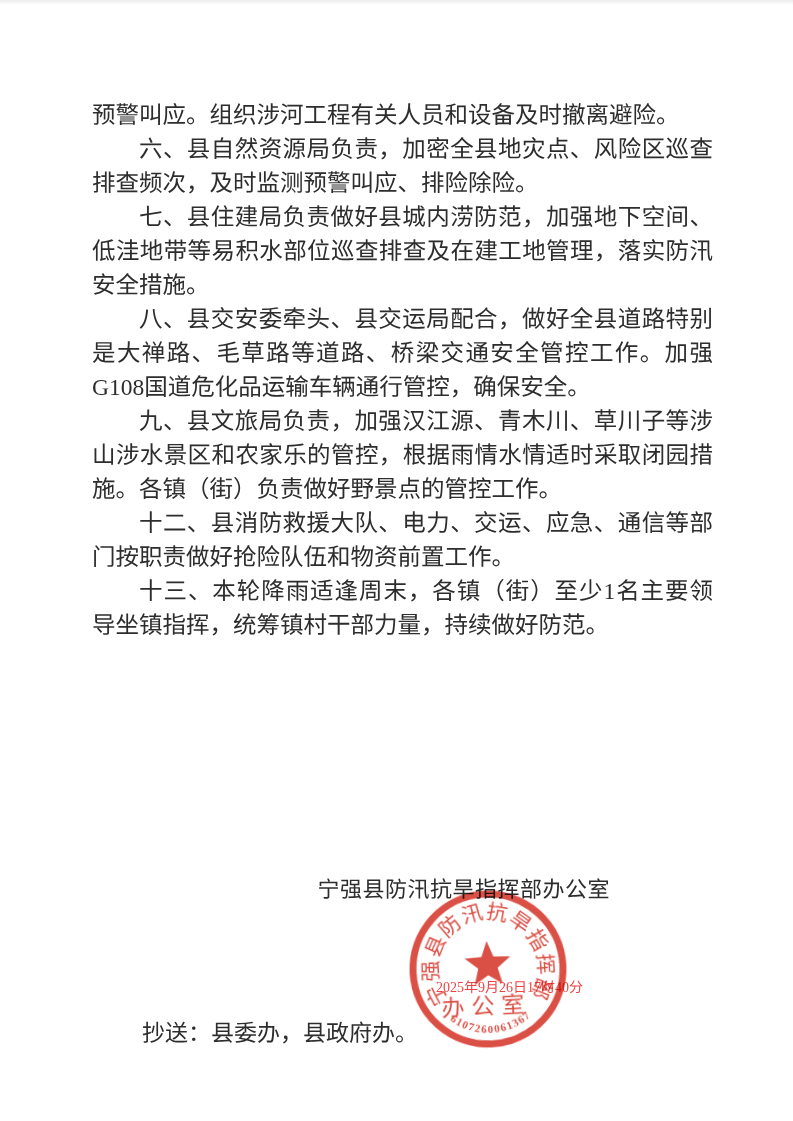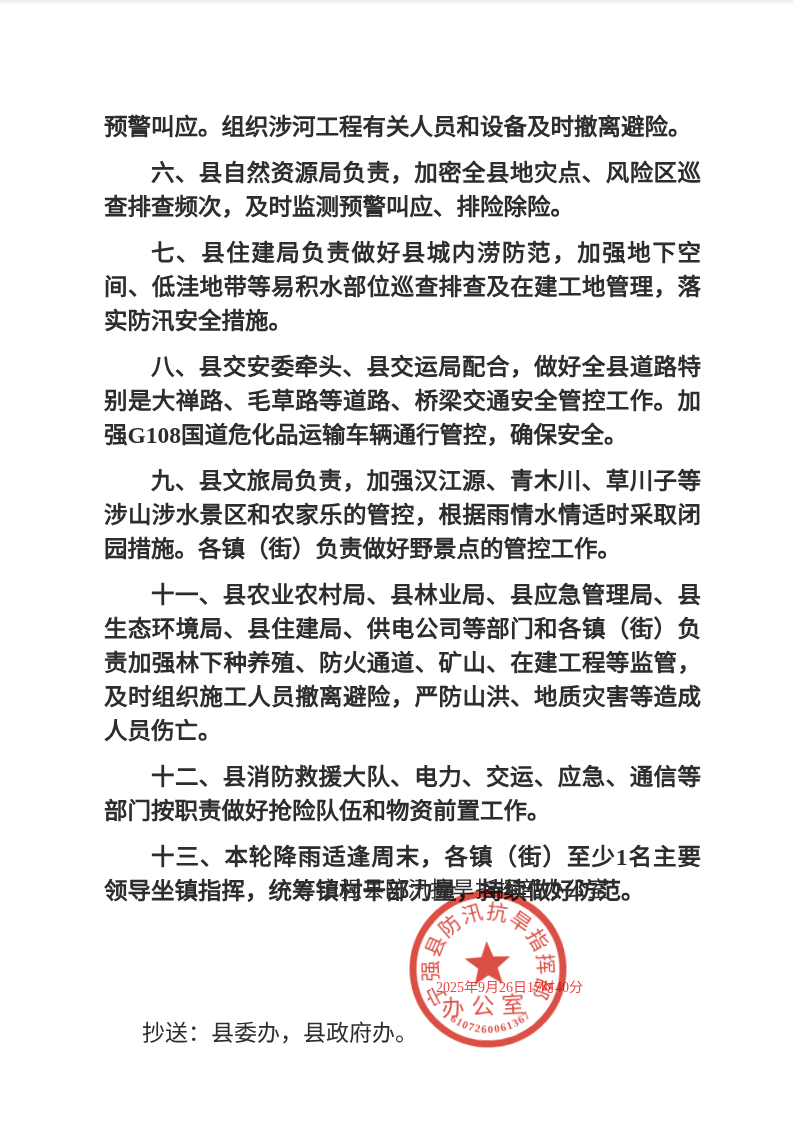--- a/index.html
+++ b/index.html
@@ -27,23 +27,22 @@
     left: 92px;
     top: 98px;
     width: 621px;
     font-size: 23.5px;
     line-height: 34px;
     color: #2d2d2d;
     text-align: justify;
     text-justify: inter-character;
   }
   .content p {
-    margin: 12px;
+    margin: 0;
     text-indent: 2em;
-    font-weight: bold;
   }
   .content p.noindent {
     text-indent: 0;
   }
   .sig-org {
     position: absolute;
     top: 871px;
     right: 183px;
     font-size: 22px;
     color: #2d2d2d;
@@ -87,21 +86,20 @@
 <div class="page">
 
   <div class="scan-edge-top"></div>
 
   <div class="content">
     <p class="noindent">预警叫应。组织涉河工程有关人员和设备及时撤离避险。</p>
     <p>六、县自然资源局负责，加密全县地灾点、风险区巡查排查频次，及时监测预警叫应、排险除险。</p>
     <p>七、县住建局负责做好县城内涝防范，加强地下空间、低洼地带等易积水部位巡查排查及在建工地管理，落实防汛安全措施。</p>
     <p>八、县交安委牵头、县交运局配合，做好全县道路特别是大禅路、毛草路等道路、桥梁交通安全管控工作。加强G108国道危化品运输车辆通行管控，确保安全。</p>
     <p>九、县文旅局负责，加强汉江源、青木川、草川子等涉山涉水景区和农家乐的管控，根据雨情水情适时采取闭园措施。各镇（街）负责做好野景点的管控工作。</p>
-    <p>十一、县农业农村局、县林业局、县应急管理局、县生态环境局、县住建局、供电公司等部门和各镇（街）负责加强林下种养殖、防火通道、矿山、在建工程等监管，及时组织施工人员撤离避险，严防山洪、地质灾害等造成人员伤亡。</p>
     <p>十二、县消防救援大队、电力、交运、应急、通信等部门按职责做好抢险队伍和物资前置工作。</p>
     <p>十三、本轮降雨适逢周末，各镇（街）至少1名主要领导坐镇指挥，统筹镇村干部力量，持续做好防范。</p>
   </div>
 
   <div class="sig-org">宁强县防汛抗旱指挥部办公室</div>
   <div class="sig-date">2025年9月26日17时40分</div>
   <div class="cc-line">抄送：县委办，县政府办。</div>
 
   <div class="seal">
     <svg viewBox="0 0 164 164" width="164" height="164">

